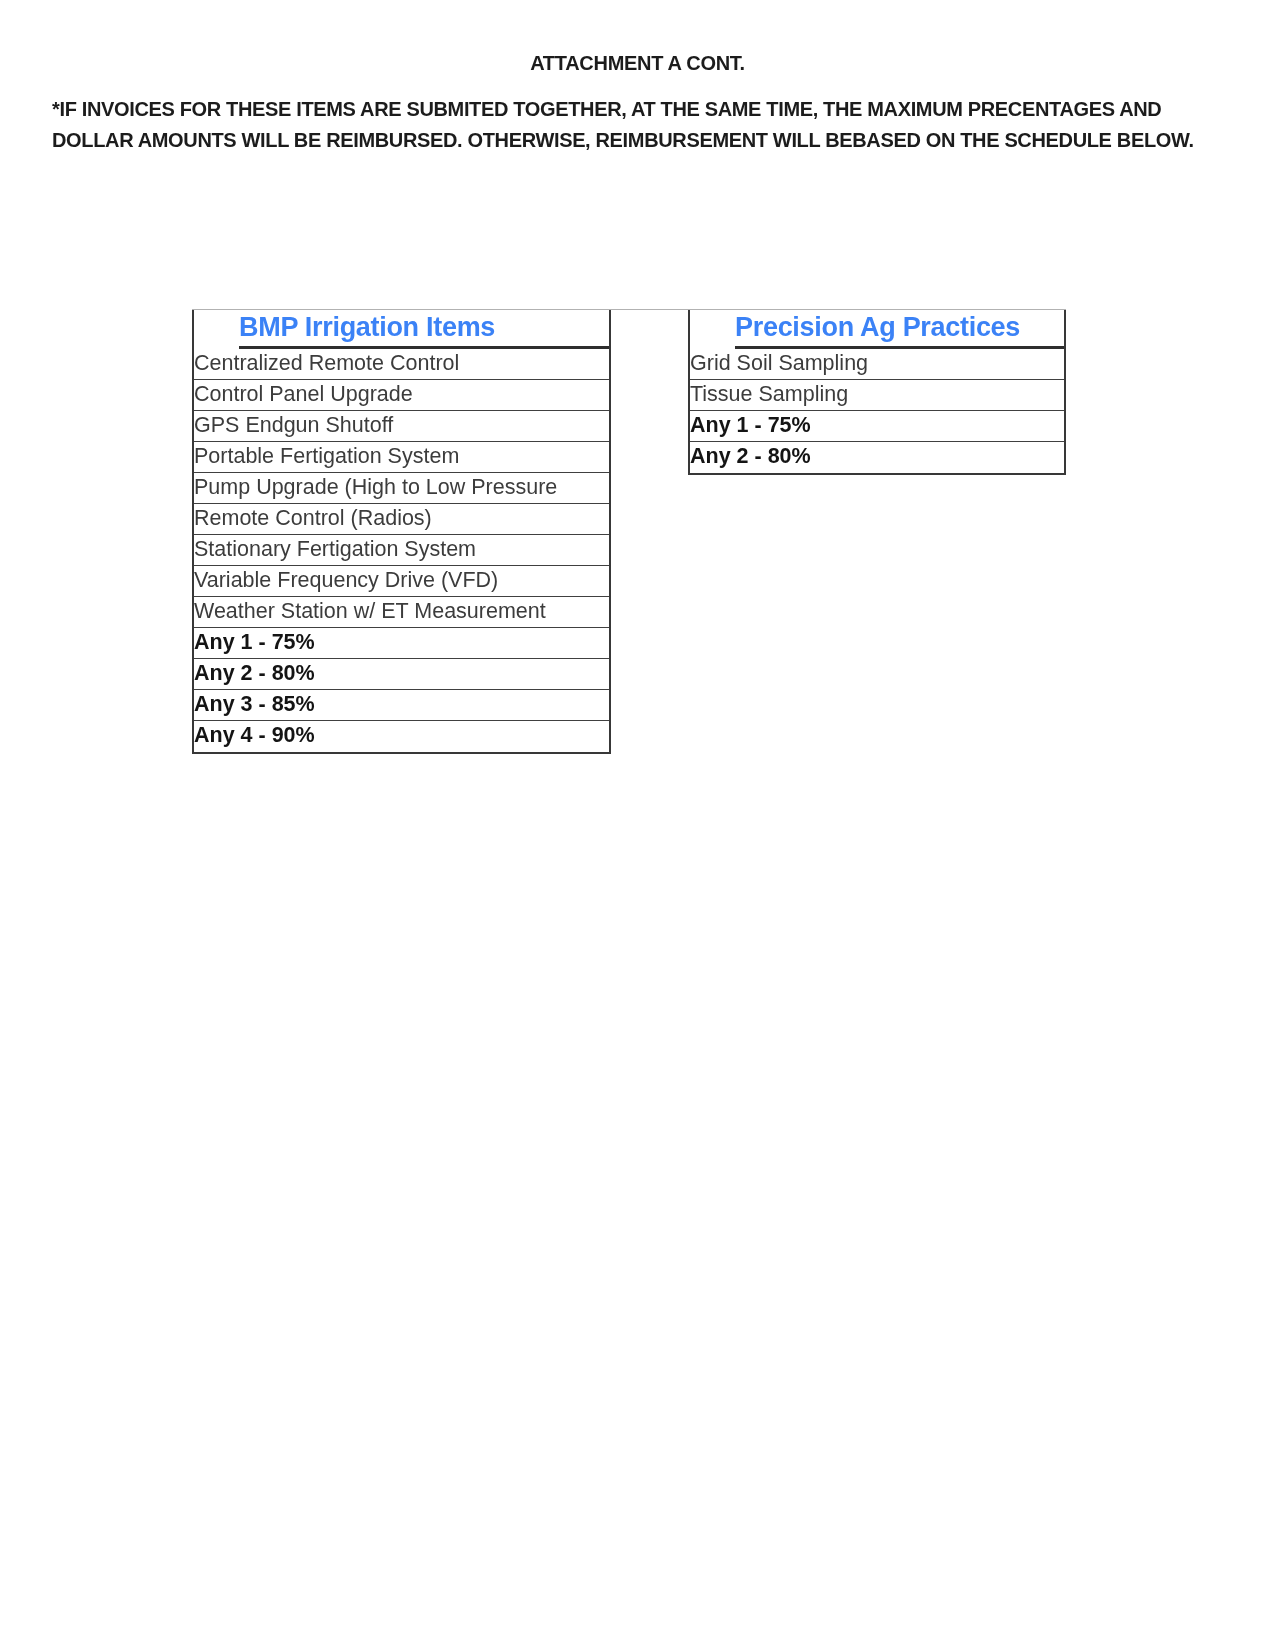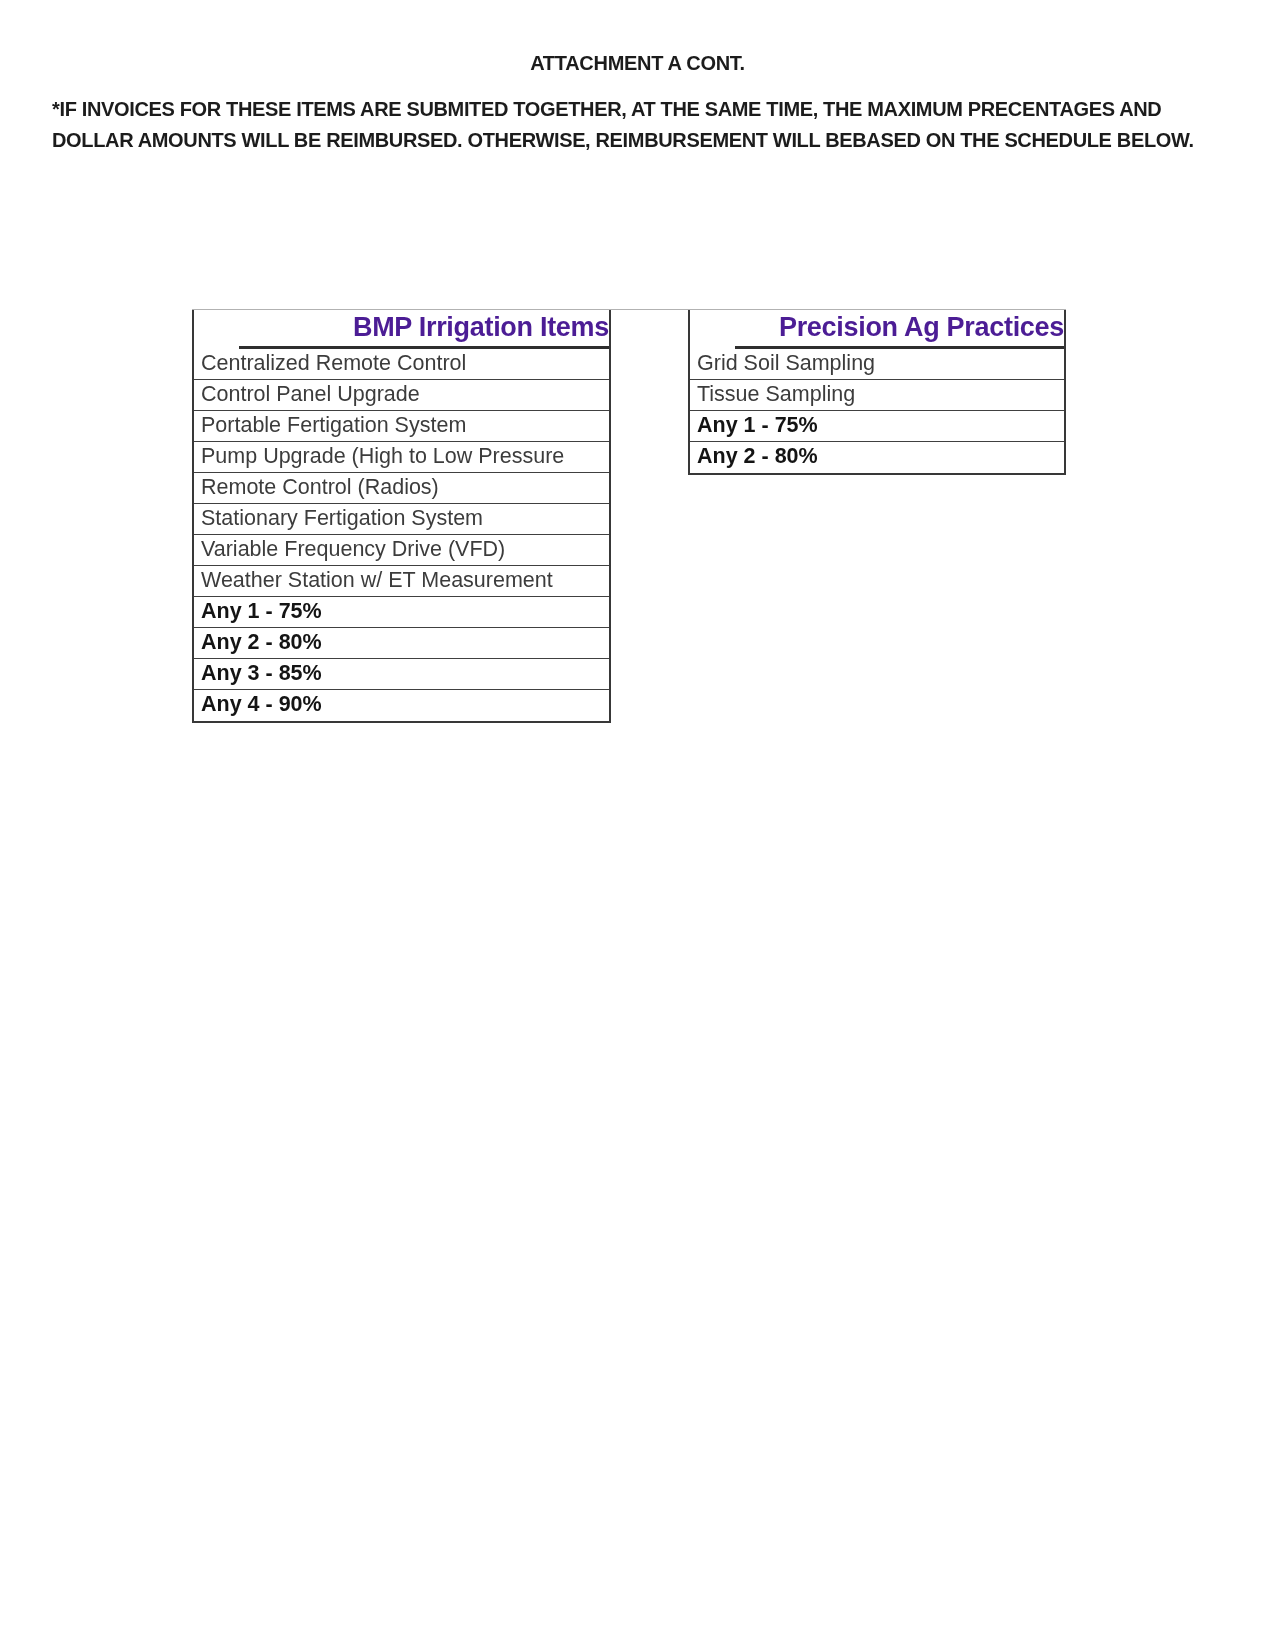--- a/index.html
+++ b/index.html
@@ -59,33 +59,32 @@
     border-bottom: 2px solid #383838;
   }
   .tbl-left  { width: 419px; }
   .tbl-gap   { width: 77px; height: 10px; }
   .tbl-right { width: 378px; }
 
   .tbl-header {
     box-sizing: border-box;
     height: 39px;
     line-height: 35px;
-    text-align: right;
+    text-align: left;
     font-size: 27px;
     font-weight: bold;
     letter-spacing: -0.3px;
-    color: #4c1d95;
+    color: #3b82f6;
     border-bottom: 3px solid #2e2e2e;
     margin-left: 45px;
   }
   .row {
     box-sizing: border-box;
     height: 31px;
     line-height: 29px;
-    padding-left: 7px;
     font-size: 21.5px;
     color: #3c3c3c;
     border-bottom: 1px solid #404040;
     white-space: nowrap;
     overflow: hidden;
   }
   .row:last-child { border-bottom: none; }
   .row.tier {
     font-weight: bold;
     color: #141414;
@@ -111,20 +110,21 @@
   <div class="doc-title">ATTACHMENT A CONT.</div>
 
   <p class="intro">*IF INVOICES FOR THESE ITEMS ARE SUBMITED TOGETHER, AT THE SAME TIME, THE MAXIMUM PRECENTAGES AND DOLLAR AMOUNTS WILL BE REIMBURSED. OTHERWISE, REIMBURSEMENT WILL BEBASED ON THE SCHEDULE BELOW.</p>
 
   <div class="tables">
 
     <div class="tbl tbl-left">
       <div class="tbl-header">BMP Irrigation Items</div>
       <div class="row">Centralized Remote Control</div>
       <div class="row">Control Panel Upgrade</div>
+      <div class="row">GPS Endgun Shutoff</div>
       <div class="row">Portable Fertigation System</div>
       <div class="row">Pump Upgrade (High to Low Pressure</div>
       <div class="row">Remote Control (Radios)</div>
       <div class="row">Stationary Fertigation System</div>
       <div class="row">Variable Frequency Drive (VFD)</div>
       <div class="row">Weather Station w/ ET Measurement</div>
       <div class="row tier">Any 1 - 75%</div>
       <div class="row tier">Any 2 - 80%</div>
       <div class="row tier">Any 3 - 85%</div>
       <div class="row tier">Any 4 - 90%</div>

